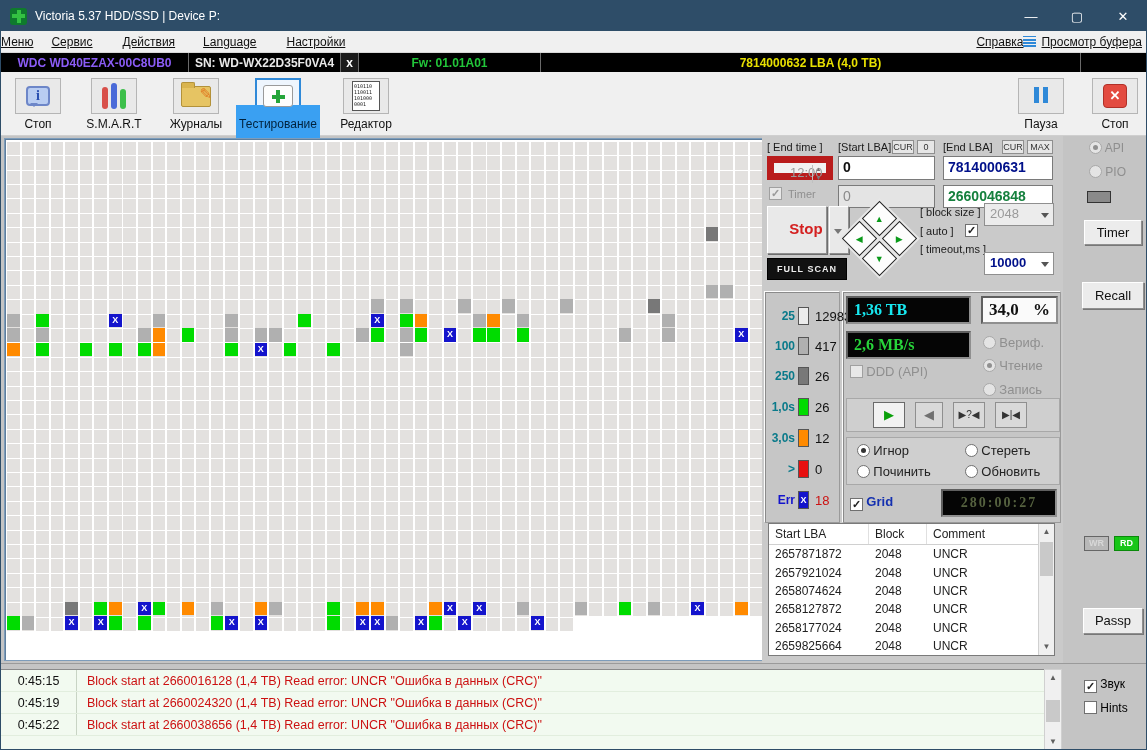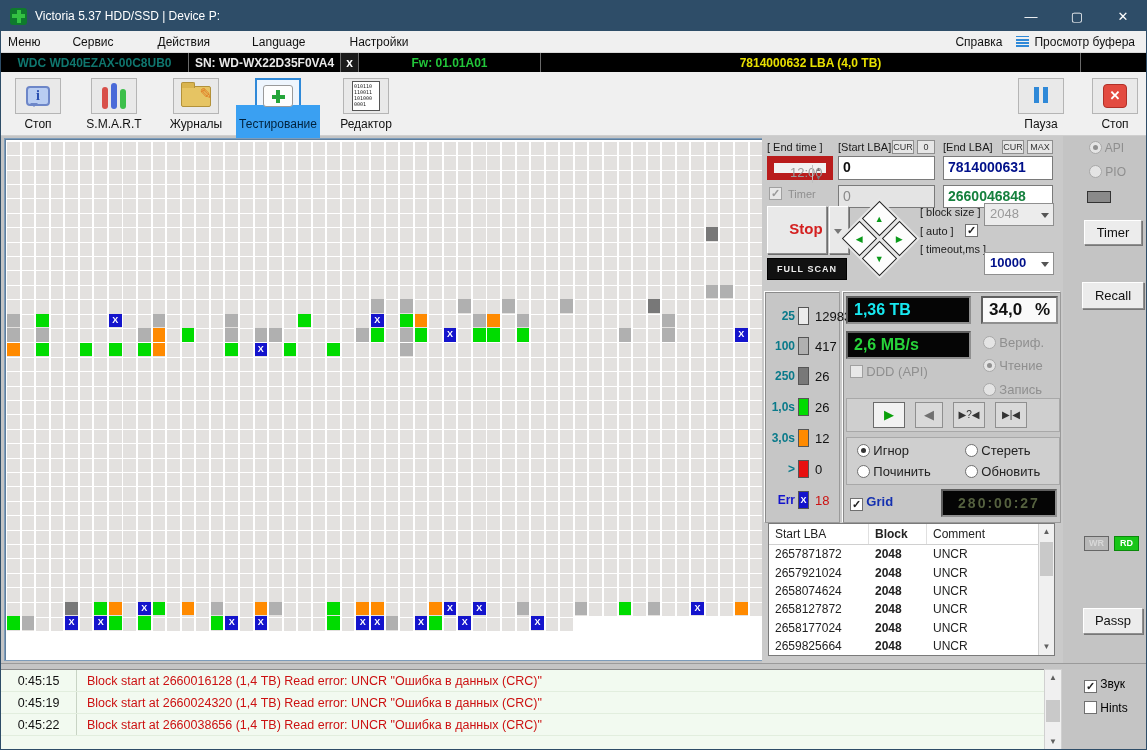--- a/index.html
+++ b/index.html
@@ -12,30 +12,30 @@
             display:flex;align-items:center;font-size:12px;}
   .appicon{position:relative;width:17px;height:17px;margin:0 8px 0 9px;background:#0f7a2d;border-radius:3px;}
   .appicon::before{content:"";position:absolute;left:6.5px;top:2px;width:4px;height:13px;background:#34c242;}
   .appicon::after{content:"";position:absolute;left:2px;top:6.5px;width:13px;height:4px;background:#34c242;}
   .win-btns{margin-left:auto;display:flex;height:100%;}
   .win-btn{width:46px;height:100%;display:flex;align-items:center;justify-content:center;font-size:13px;color:#fff;}
 
   
   .menubar{position:absolute;left:0;top:30px;width:100%;height:22px;background:#f0f0f0;display:flex;
            align-items:center;font-size:12px;color:#111;border-bottom:1px solid #d8d8d8;}
-  .menu-item{padding:0 7px;}
+  .menu-item{padding:0 0;text-decoration:underline;}
   .menubar .spacer{flex:1;}
   .list-icon{display:inline-block;width:13px;height:11px;margin-right:5px;
      background:repeating-linear-gradient(0deg,#2f89d8 0 2px,transparent 2px 3.2px);vertical-align:-1px;}
 
   
   .devicebar{position:absolute;left:0;top:52px;width:100%;height:19px;background:#000;display:flex;
              align-items:center;font-size:12px;font-weight:bold;}
   .seg{height:100%;display:flex;align-items:center;justify-content:center;border-right:1px solid #6a6a6a;}
-  .seg.model{width:188px;color:#0f766e;}
+  .seg.model{width:188px;color:#8b5cf6;}
   .seg.sn{width:152px;color:#e8e8e8;}
   .seg.xbtn{width:18px;color:#fff;font-weight:bold;background:#1a1a1a;}
   .seg.fw{width:182px;color:#22c63a;}
   .seg.cap{width:540px;color:#e8e000;}
   .seg.rest{flex:1;border-right:none;}
 
   
   .toolbar{position:absolute;left:0;top:71px;width:100%;height:64px;background:#f0f0f0;border-bottom:1px solid #cfcfcf;}
   .tbtn{position:absolute;top:6px;width:86px;text-align:center;font-size:12px;color:#111;}
   .tbtn .icon-box{width:46px;height:36px;margin:0 auto 3px;background:#e9e9e9;border:1px solid #b5b5b5;
@@ -102,21 +102,21 @@
       font-size:11px;line-height:11px;text-align:center;color:#222;}
   .cb.checked::after{content:"✓";font-weight:bold;}
   .cb.disabled{border-color:#a0a0a0;background:#e8e8e8;color:#9a9a9a;}
   .radio{display:inline-block;width:13px;height:13px;border:1px solid #707070;border-radius:50%;background:#fff;
          vertical-align:-2px;position:relative;}
   .radio.sel::after{content:"";position:absolute;left:3px;top:3px;width:5px;height:5px;border-radius:50%;background:#333;}
   .radio.disabled{border-color:#a8a8a8;background:#e4e4e4;}
   .radio.disabled.sel::after{background:#909090;}
   .graytext{color:#8f8f8f;}
   .lcd{background:#050505;border:2px solid #8f8f8f;border-top-color:#5f5f5f;border-left-color:#5f5f5f;
-       font-family:Liberation Sans, sans-serif;font-weight:bold;display:flex;align-items:center;padding:12px 6px;}
+       font-family:Liberation Serif, serif;font-weight:bold;display:flex;align-items:center;padding:12px 6px;}
   .lcd.cyan{color:#17e8f0;font-size:16px;}
   .lcd.green{color:#27d33a;font-size:16px;}
   .lcd.white{background:#fafafa;color:#111;font-size:17px;justify-content:space-between;}
   .lcd.dim{color:#55613f;font-size:14px;letter-spacing:2px;justify-content:center;}
   .groupbox{border:1px solid #9a9a9a;border-top-color:#fdfdfd;border-left-color:#fdfdfd;
             box-shadow:inset 1px 1px 0 #8a8a8a;background:#c6c6c6;}
   .transport-btn{position:absolute;top:3px;height:26px;background:#d9d9d9;border:1px solid #8f8f8f;
                  text-align:center;font-size:10px;line-height:24px;color:#333;}
   .transport-btn.play{background:#f2f2f2;border:1px solid #6a6a6a;color:#0aa00a;font-size:13px;}
   .cntrow{position:absolute;left:0;width:75px;height:20px;}
@@ -124,21 +124,21 @@
   .cntrow .cblock{position:absolute;left:36px;top:-1px;width:11px;height:18px;border:1px solid #555;
                   color:#fff;font-size:9px;font-weight:bold;text-align:center;line-height:16px;}
   .cntrow .cval{position:absolute;left:53px;top:1px;font-size:13px;color:#111;}
 
   
   .dtable{position:absolute;left:6px;top:387px;width:287px;height:133px;background:#fff;border:1px solid #7a7a7a;}
   .dhead{display:flex;height:21px;border-bottom:1px solid #d0d0d0;font-size:12px;align-items:center;}
   .dhead div{padding-left:6px;border-right:1px solid #e0e0e0;height:100%;line-height:20px;}
   .drow{display:flex;height:18.4px;font-size:12px;align-items:center;}
   .drow div{padding-left:6px;}
-  .c1{width:100px;} .c2{width:58px;font-weight:bold;} .c3{flex:1;}
+  .c1{width:100px;} .c2{width:58px;} .c3{flex:1;}
   .dt-sb{position:absolute;right:0;top:0;width:16px;height:100%;background:#f0f0f0;border-left:1px solid #d0d0d0;}
 
   
   .farcol{position:absolute;left:1080px;top:135px;width:67px;height:527px;background:#c4c4c4;font-size:12px;}
   .led{position:absolute;width:24px;height:12px;background:#8a8a8a;border:1px solid #333;}
   .sidebtn{position:absolute;background:#ececec;border:1px solid #8f8f8f;border-top-color:#fff;border-left-color:#fff;
            box-shadow:1px 1px 0 #777;text-align:center;font-size:13px;color:#111;}
   .tag{position:absolute;width:25px;height:15px;font-size:9px;font-weight:bold;text-align:center;line-height:13px;border:1px solid #666;}
   .tag.wr{background:#b8b8b8;color:#d8d8d8;}
   .tag.rd{background:#18c618;color:#fff;border-color:#0a8a0a;}

